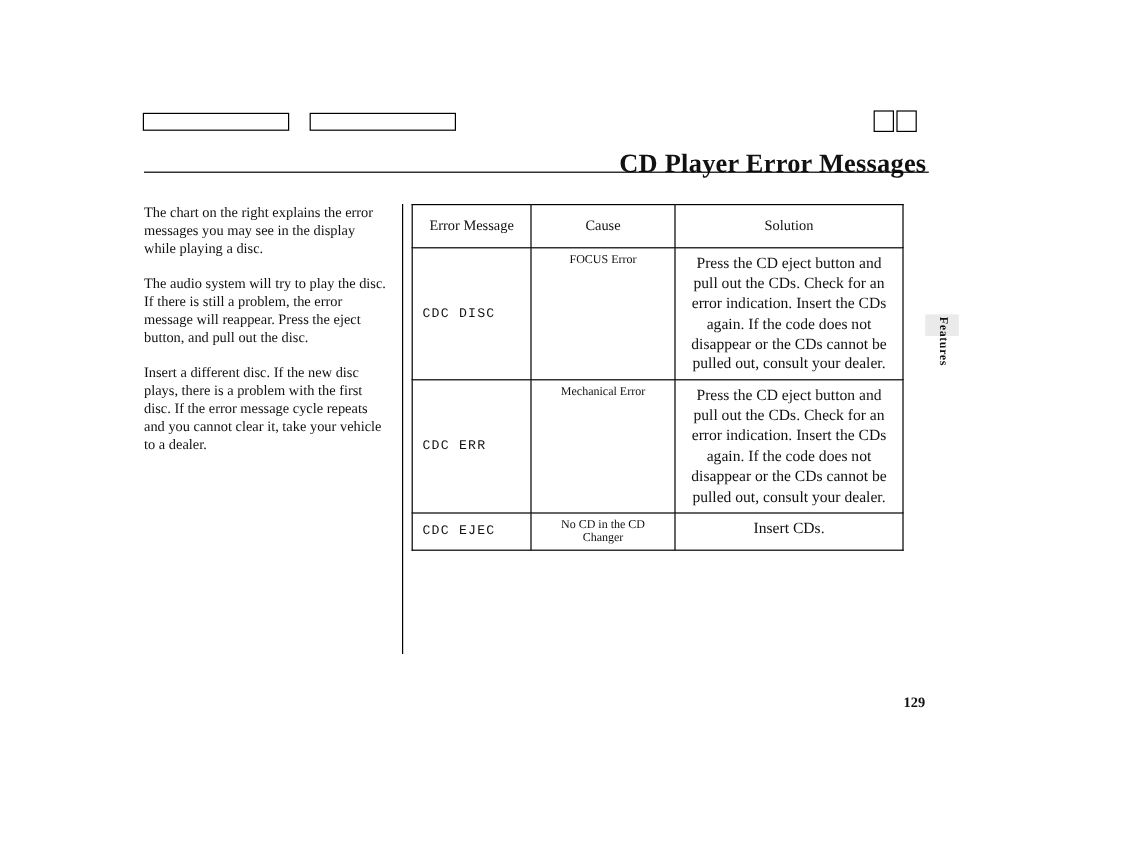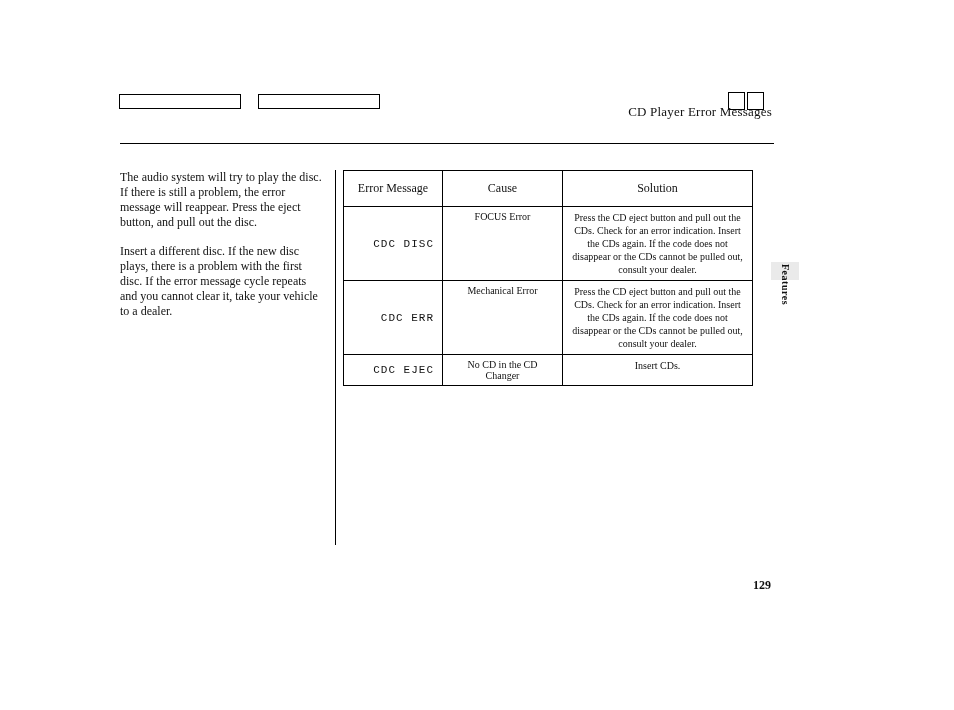--- a/index.html
+++ b/index.html
@@ -24,23 +24,23 @@
     height: 13px;
   }
   .top-box.a { left: 119px; top: 94px; width: 120px; }
   .top-box.b { left: 258px; top: 94px; width: 120px; }
   .top-box.c { left: 728px; top: 92px; width: 15px; height: 16px; }
   .top-box.d { left: 747px; top: 92px; width: 15px; height: 16px; }
 
   .title {
     position: absolute;
     right: 182px;
-    top: 104px;
-    font-weight: normal;
-    font-size: 13px;
+    top: 123px;
+    font-weight: bold;
+    font-size: 22px;
     letter-spacing: 0.2px;
   }
   .hr {
     position: absolute;
     left: 120px;
     right: 180px;
     top: 143px;
     height: 0;
     border-top: 1px solid #000;
   }
@@ -80,23 +80,23 @@
     vertical-align: top;
     text-align: center;
   }
   .table th {
     font-weight: normal;
     font-family: "Times New Roman", serif;
     font-size: 12px;
     text-align: center;
     padding: 10px 6px;
   }
-  .table .col-msg { width: 82px; font-family: "Courier New", monospace; font-size: 11px; letter-spacing: 1px; text-align: right; vertical-align: middle; }
+  .table .col-msg { width: 82px; font-family: "Courier New", monospace; font-size: 11px; letter-spacing: 1px; text-align: left; vertical-align: middle; }
   .table .col-cause { width: 103px; font-size: 10px; }
-  .table .col-sol { font-size: 10px; line-height: 1.3; }
+  .table .col-sol { font-size: 13px; line-height: 1.3; }
 
   .page-number {
     position: absolute;
     right: 183px;
     top: 578px;
     font-weight: bold;
     font-size: 12px;
   }
 
   .side-tab {
@@ -124,20 +124,21 @@
 
   <div class="top-box a"></div>
   <div class="top-box b"></div>
   <div class="top-box c"></div>
   <div class="top-box d"></div>
 
   <div class="title">CD Player Error Messages</div>
   <div class="hr"></div>
 
   <div class="body-text">
+    <p>The chart on the right explains the error messages you may see in the display while playing a disc.</p>
     <p>The audio system will try to play the disc. If there is still a problem, the error message will reappear. Press the eject button, and pull out the disc.</p>
     <p>Insert a different disc. If the new disc plays, there is a problem with the first disc. If the error message cycle repeats and you cannot clear it, take your vehicle to a dealer.</p>
   </div>
 
   <div class="vsep"></div>
 
   <table class="table">
     <thead>
       <tr>
         <th>Error Message</th>

